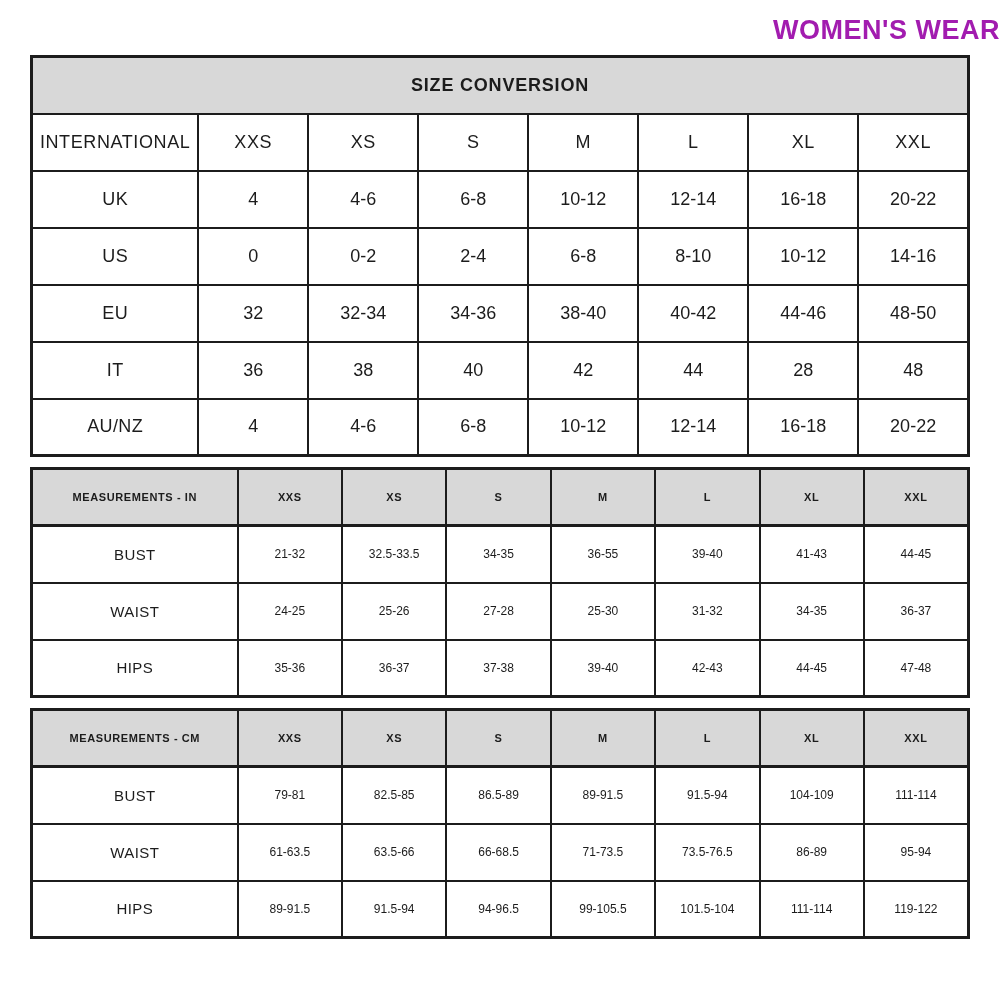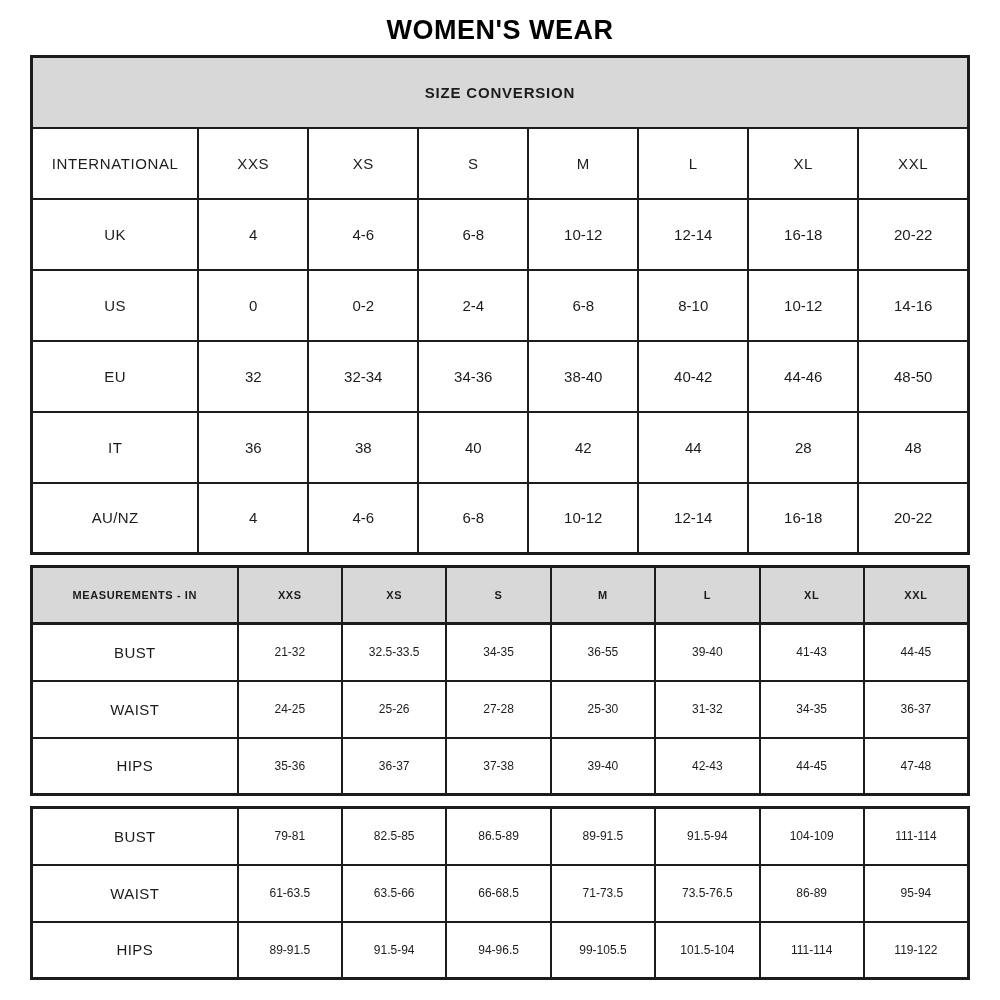--- a/index.html
+++ b/index.html
@@ -13,25 +13,25 @@
     width: 1000px;
     height: 1000px;
     margin: 0 auto;
     background: #ffffff;
     overflow: hidden;
   }
   .page-title {
     margin: 0;
     padding-top: 15px;
     height: 55px;
-    text-align: center;
+    text-align: right;
     font-size: 27px;
     font-weight: 700;
     letter-spacing: 0.5px;
-    color: #000000;
+    color: #a21caf;
   }
   .tables-wrap {
     width: 940px;
     margin: 0 auto;
   }
   table.size-table {
     width: 100%;
     border-collapse: collapse;
     border: 3px solid #1c1c1c;
     table-layout: fixed;
@@ -48,21 +48,21 @@
   
   td.banner {
     height: 44px;
     background: #d8d8d8;
     font-weight: 700;
     font-size: 15px;
     letter-spacing: 0.8px;
     border-bottom-width: 3px;
   }
   
-  .t1 td { height: 71px; font-size: 15px; }
+  .t1 td { height: 57px; font-size: 18px; }
   .t1 td.colhead { letter-spacing: 0.6px; }
   .t1 td.rowlabel { letter-spacing: 0.4px; }
   
   .tm td { height: 57px; }
   .tm td.head {
     background: #d8d8d8;
     font-weight: 700;
     font-size: 11px;
     letter-spacing: 0.6px;
     border-bottom-width: 3px;
@@ -218,20 +218,30 @@
         <col style="width:11.14%">
           <col style="width:11.14%">
           <col style="width:11.14%">
         <col style="width:11.14%">
           <col style="width:11.14%">
           <col style="width:11.14%">
           <col style="width:11.16%">
       </colgroup>
       <tbody>
         <tr>
+          <td class="head">MEASUREMENTS - CM</td>
+          <td class="head">XXS</td>
+          <td class="head">XS</td>
+          <td class="head">S</td>
+          <td class="head">M</td>
+          <td class="head">L</td>
+          <td class="head">XL</td>
+          <td class="head">XXL</td>
+        </tr>
+        <tr>
           <td class="rowlabel">BUST</td>
           <td class="val">79-81</td>
           <td class="val">82.5-85</td>
           <td class="val">86.5-89</td>
           <td class="val">89-91.5</td>
           <td class="val">91.5-94</td>
           <td class="val">104-109</td>
           <td class="val">111-114</td>
         </tr>
         <tr>

